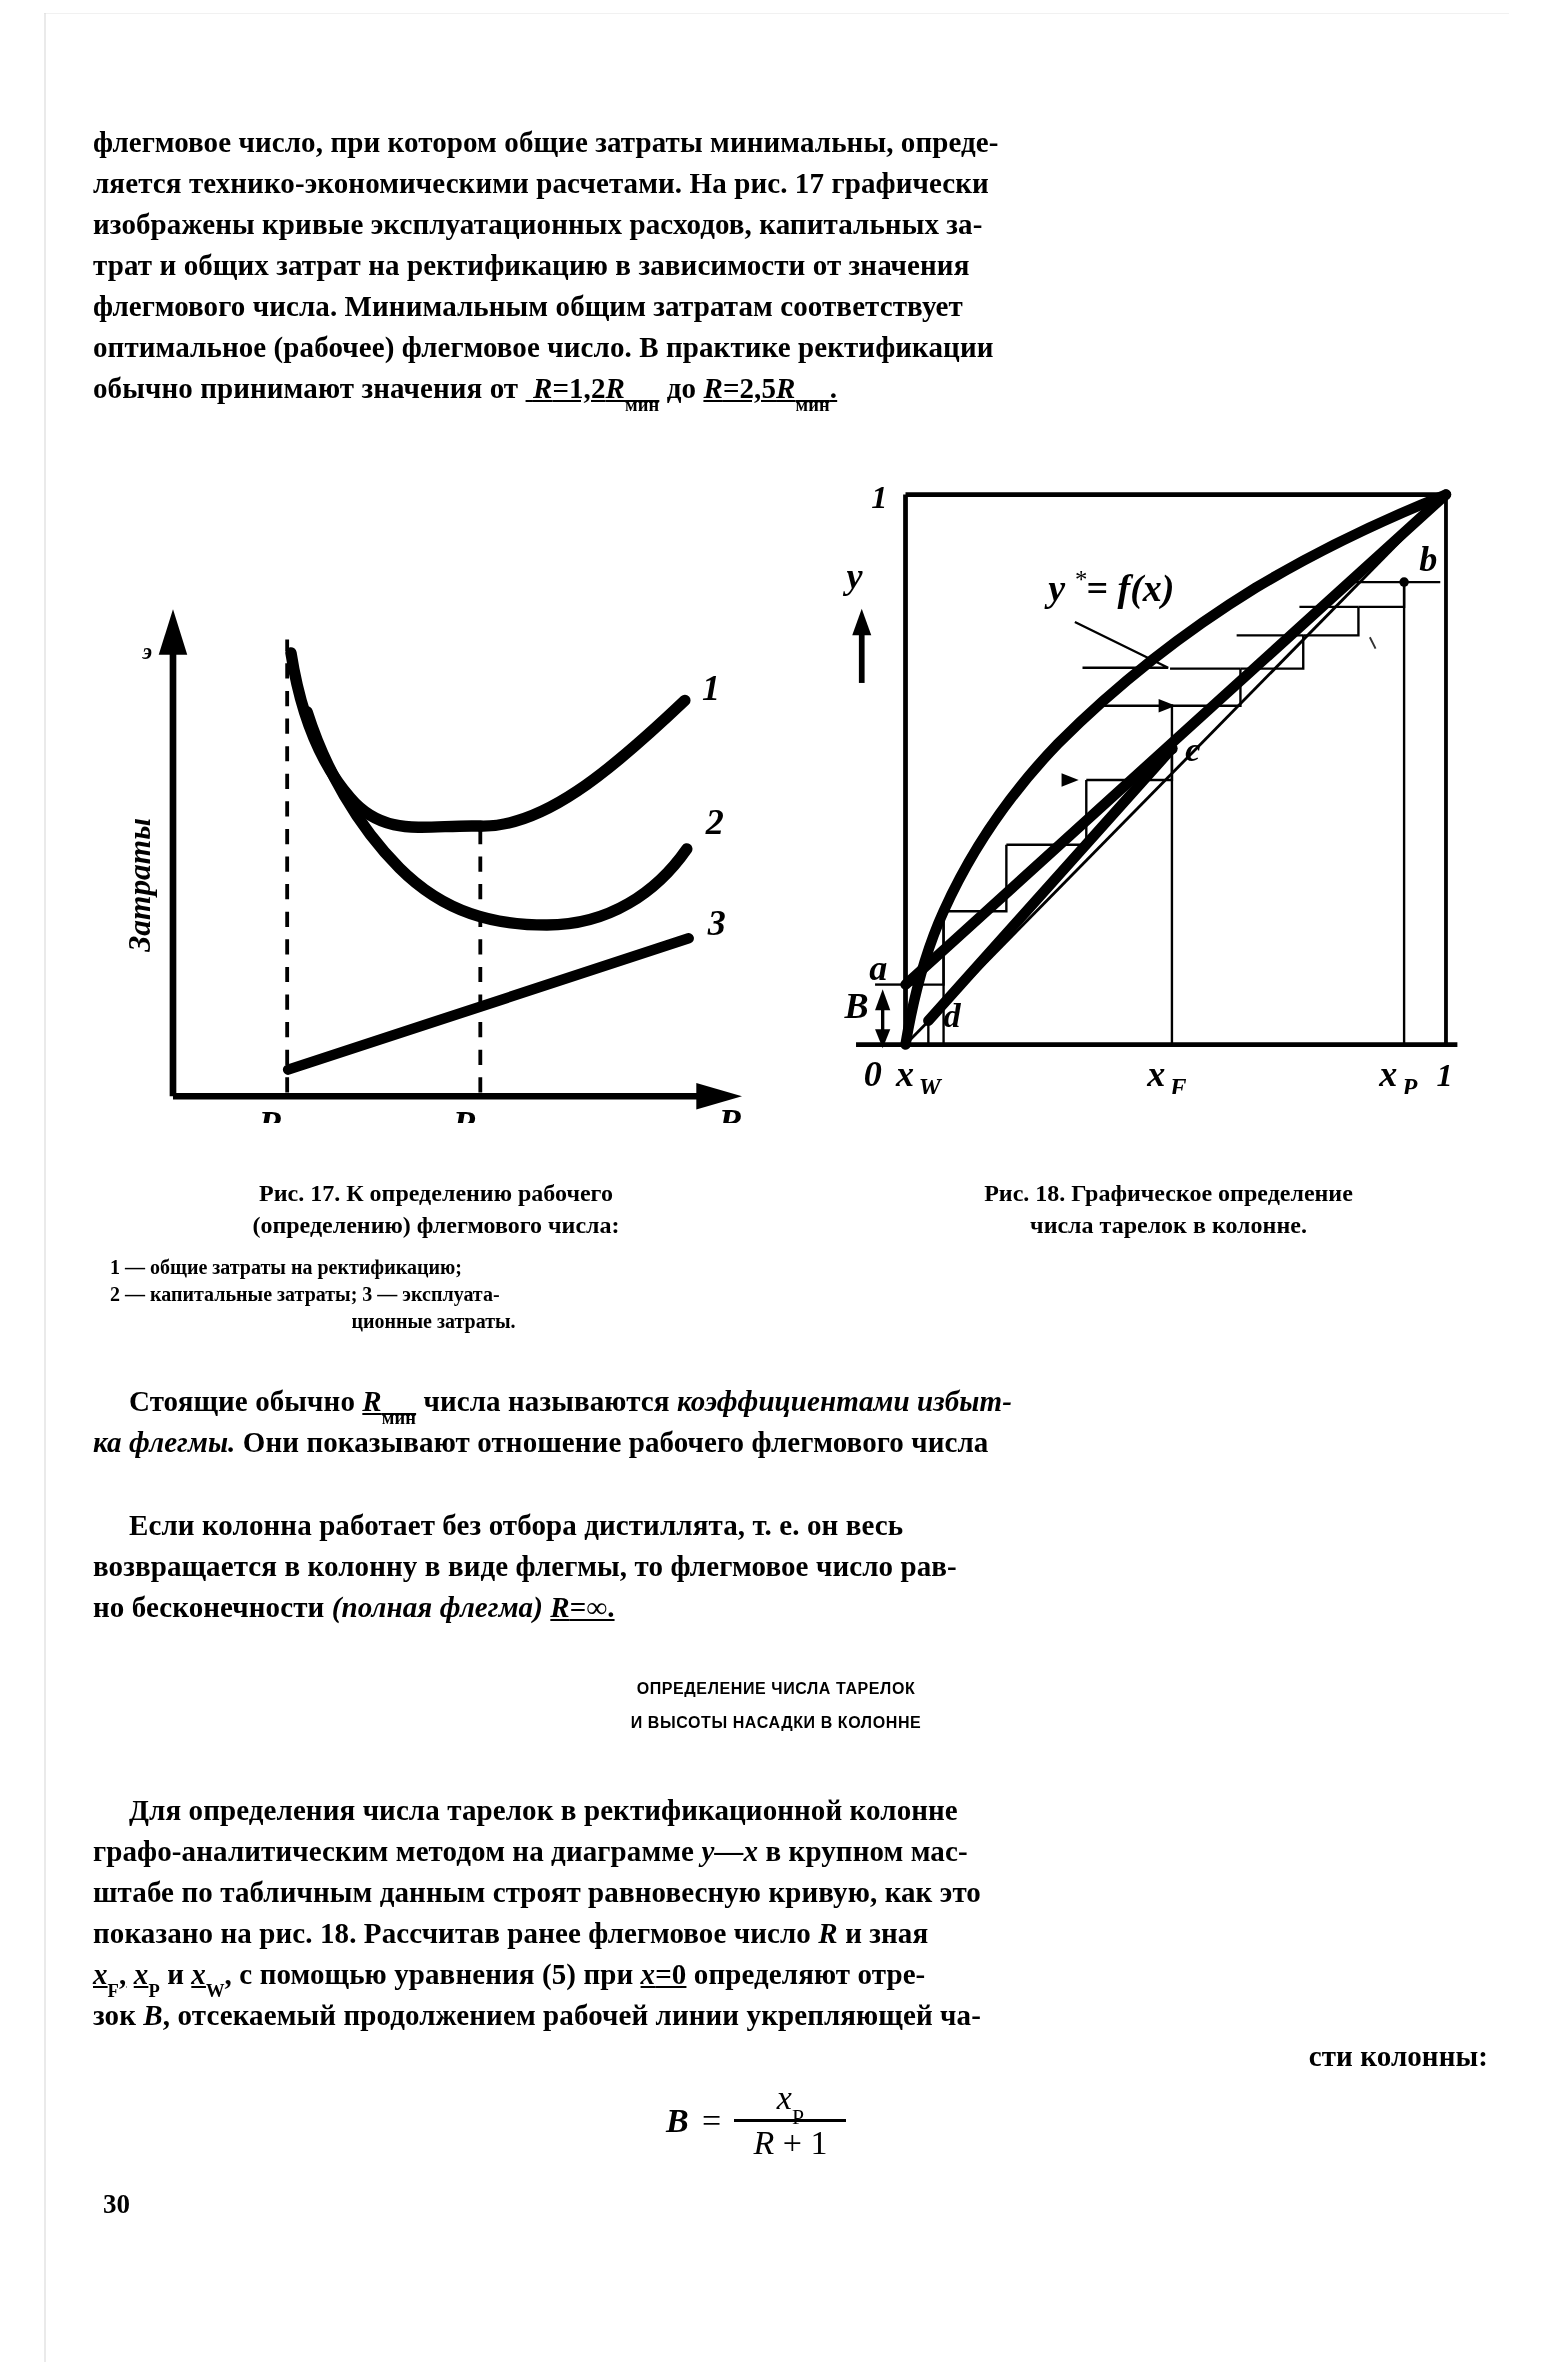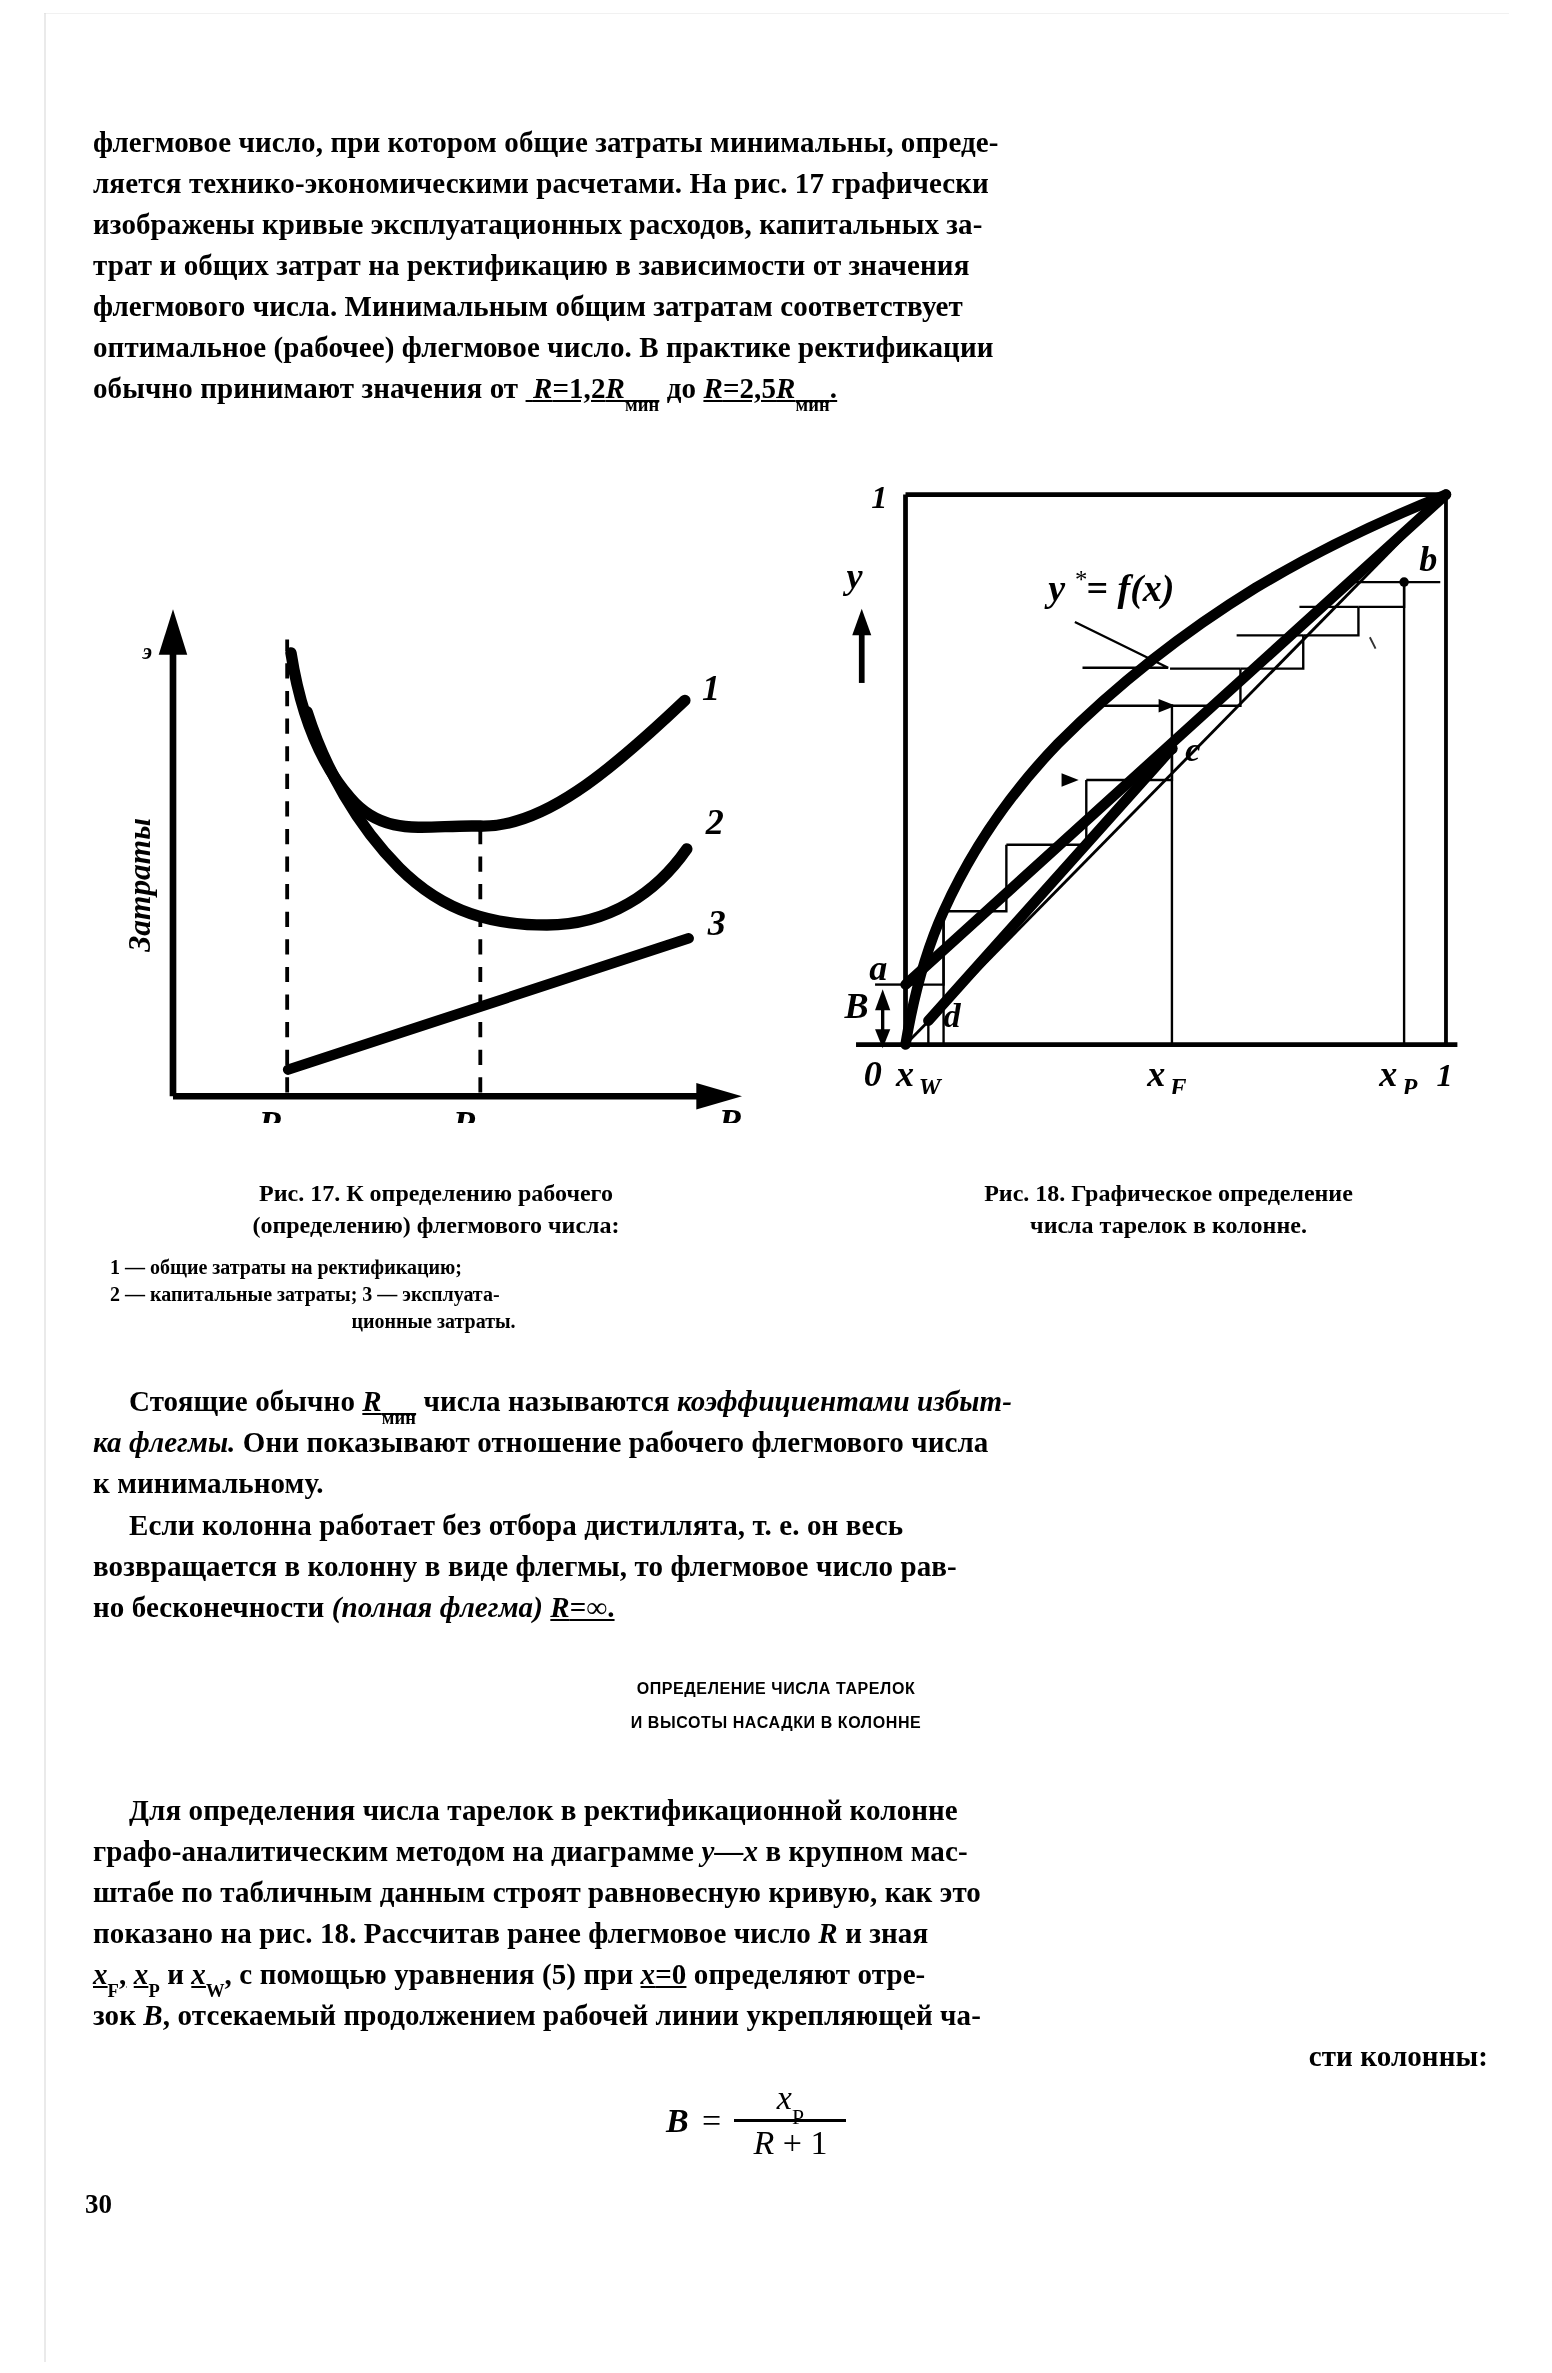--- a/index.html
+++ b/index.html
@@ -265,21 +265,20 @@
   </div>
 
   <div class="tb" style="left:93px;top:1381px;width:1379px;">
     <p class="body">
       <span class="ind"></span><span>Стоящие обычно</span>
       <span class="nowrap"><var>R</var><sub>мин</sub></span>
       <span>числа называются</span>
       <span class="ital">коэффициентами избыт-</span><br>
       <span class="ital">ка флегмы.</span>
       <span>Они показывают отношение рабочего флегмового числа</span><br>
-      <span style="display:inline-block;text-align:left;width:100%;">к минимальному.</span>
     </p>
   </div>
 
   <div class="tb" style="left:93px;top:1505px;width:1379px;">
     <p class="body">
       <span class="ind"></span><span>Если колонна работает без отбора дистиллята, т. е. он весь</span><br>
       <span>возвращается в колонну в виде флегмы, то флегмовое число рав-</span><br>
       <span style="display:inline-block;text-align:left;width:100%;">
         <span>но бесконечности</span>
         <span class="ital">(полная флегма)</span>
@@ -318,16 +317,16 @@
   <div class="formula" style="left:666px;top:2081px;">
     <span class="lhs">B</span>
     <span class="eq">=</span>
     <span class="frac">
       <span class="num"><span>x</span><sub>P</sub></span>
       <span class="bar"></span>
       <span class="den"><var>R</var> <span>+ 1</span></span>
     </span>
   </div>
 
-  <div class="pageno" style="left:85px;top:2189px;">30</div>
+  <div class="pageno" style="left:103px;top:2189px;">30</div>
 
 </div>
 
 
 </body></html>

